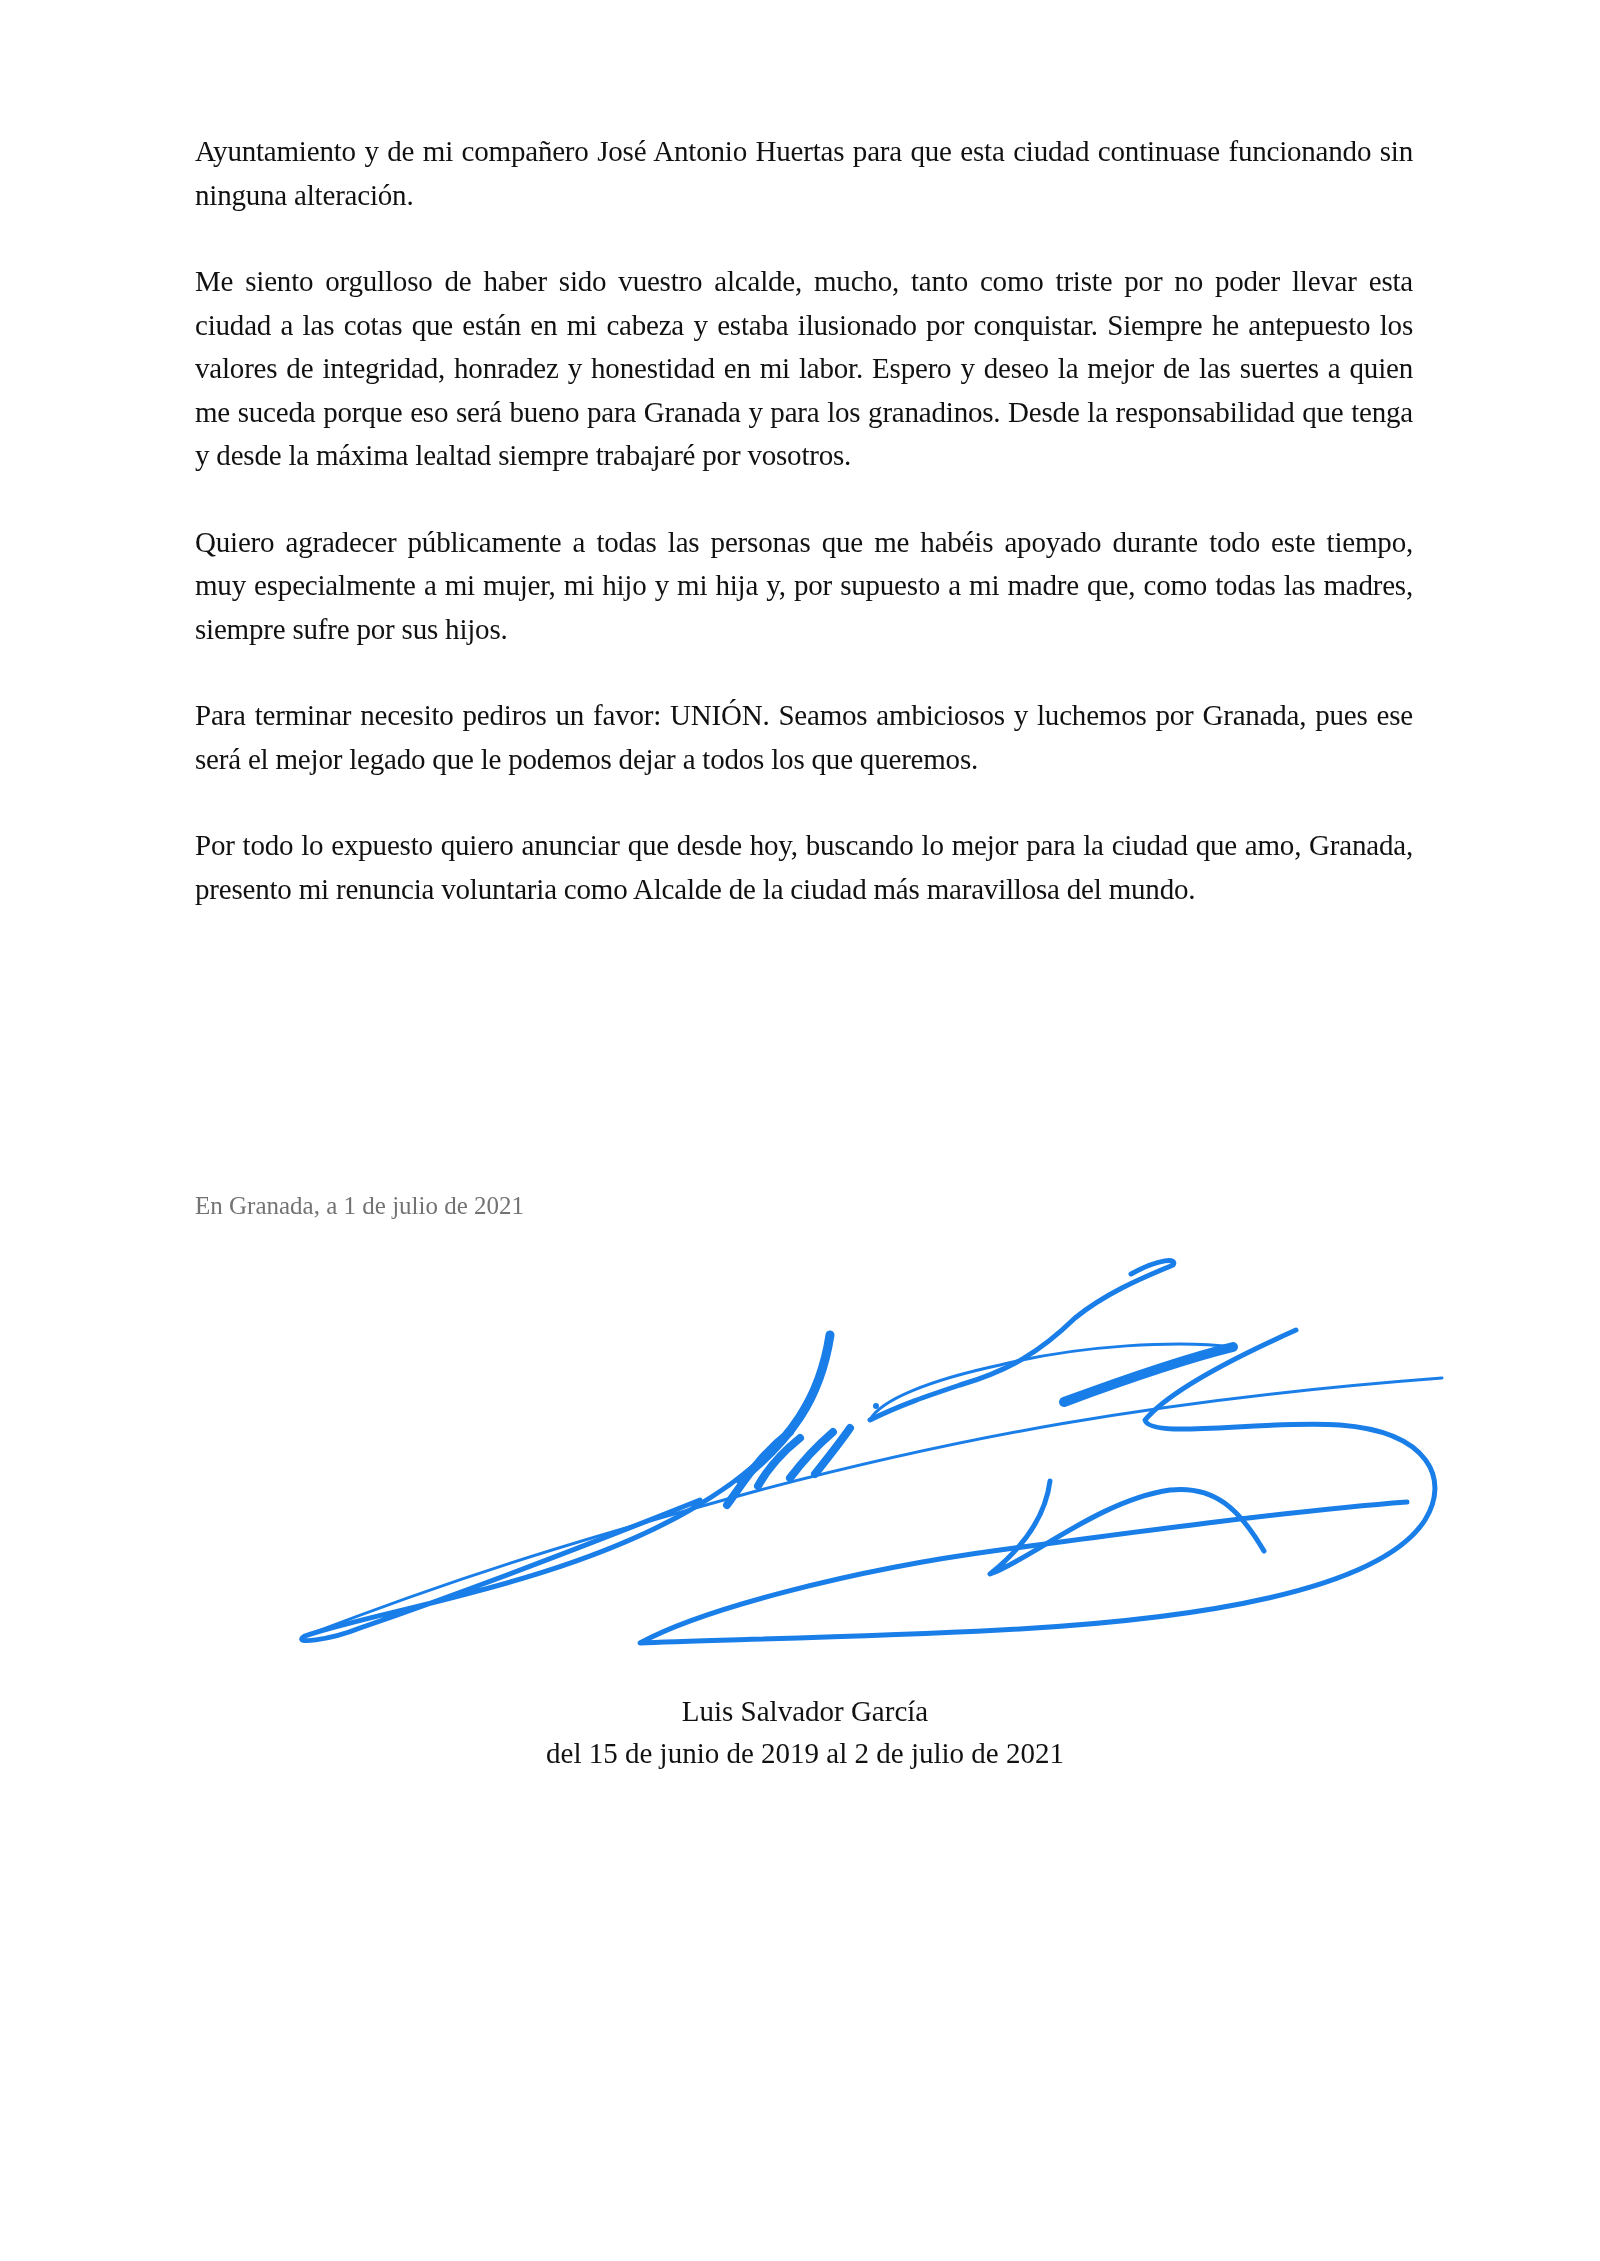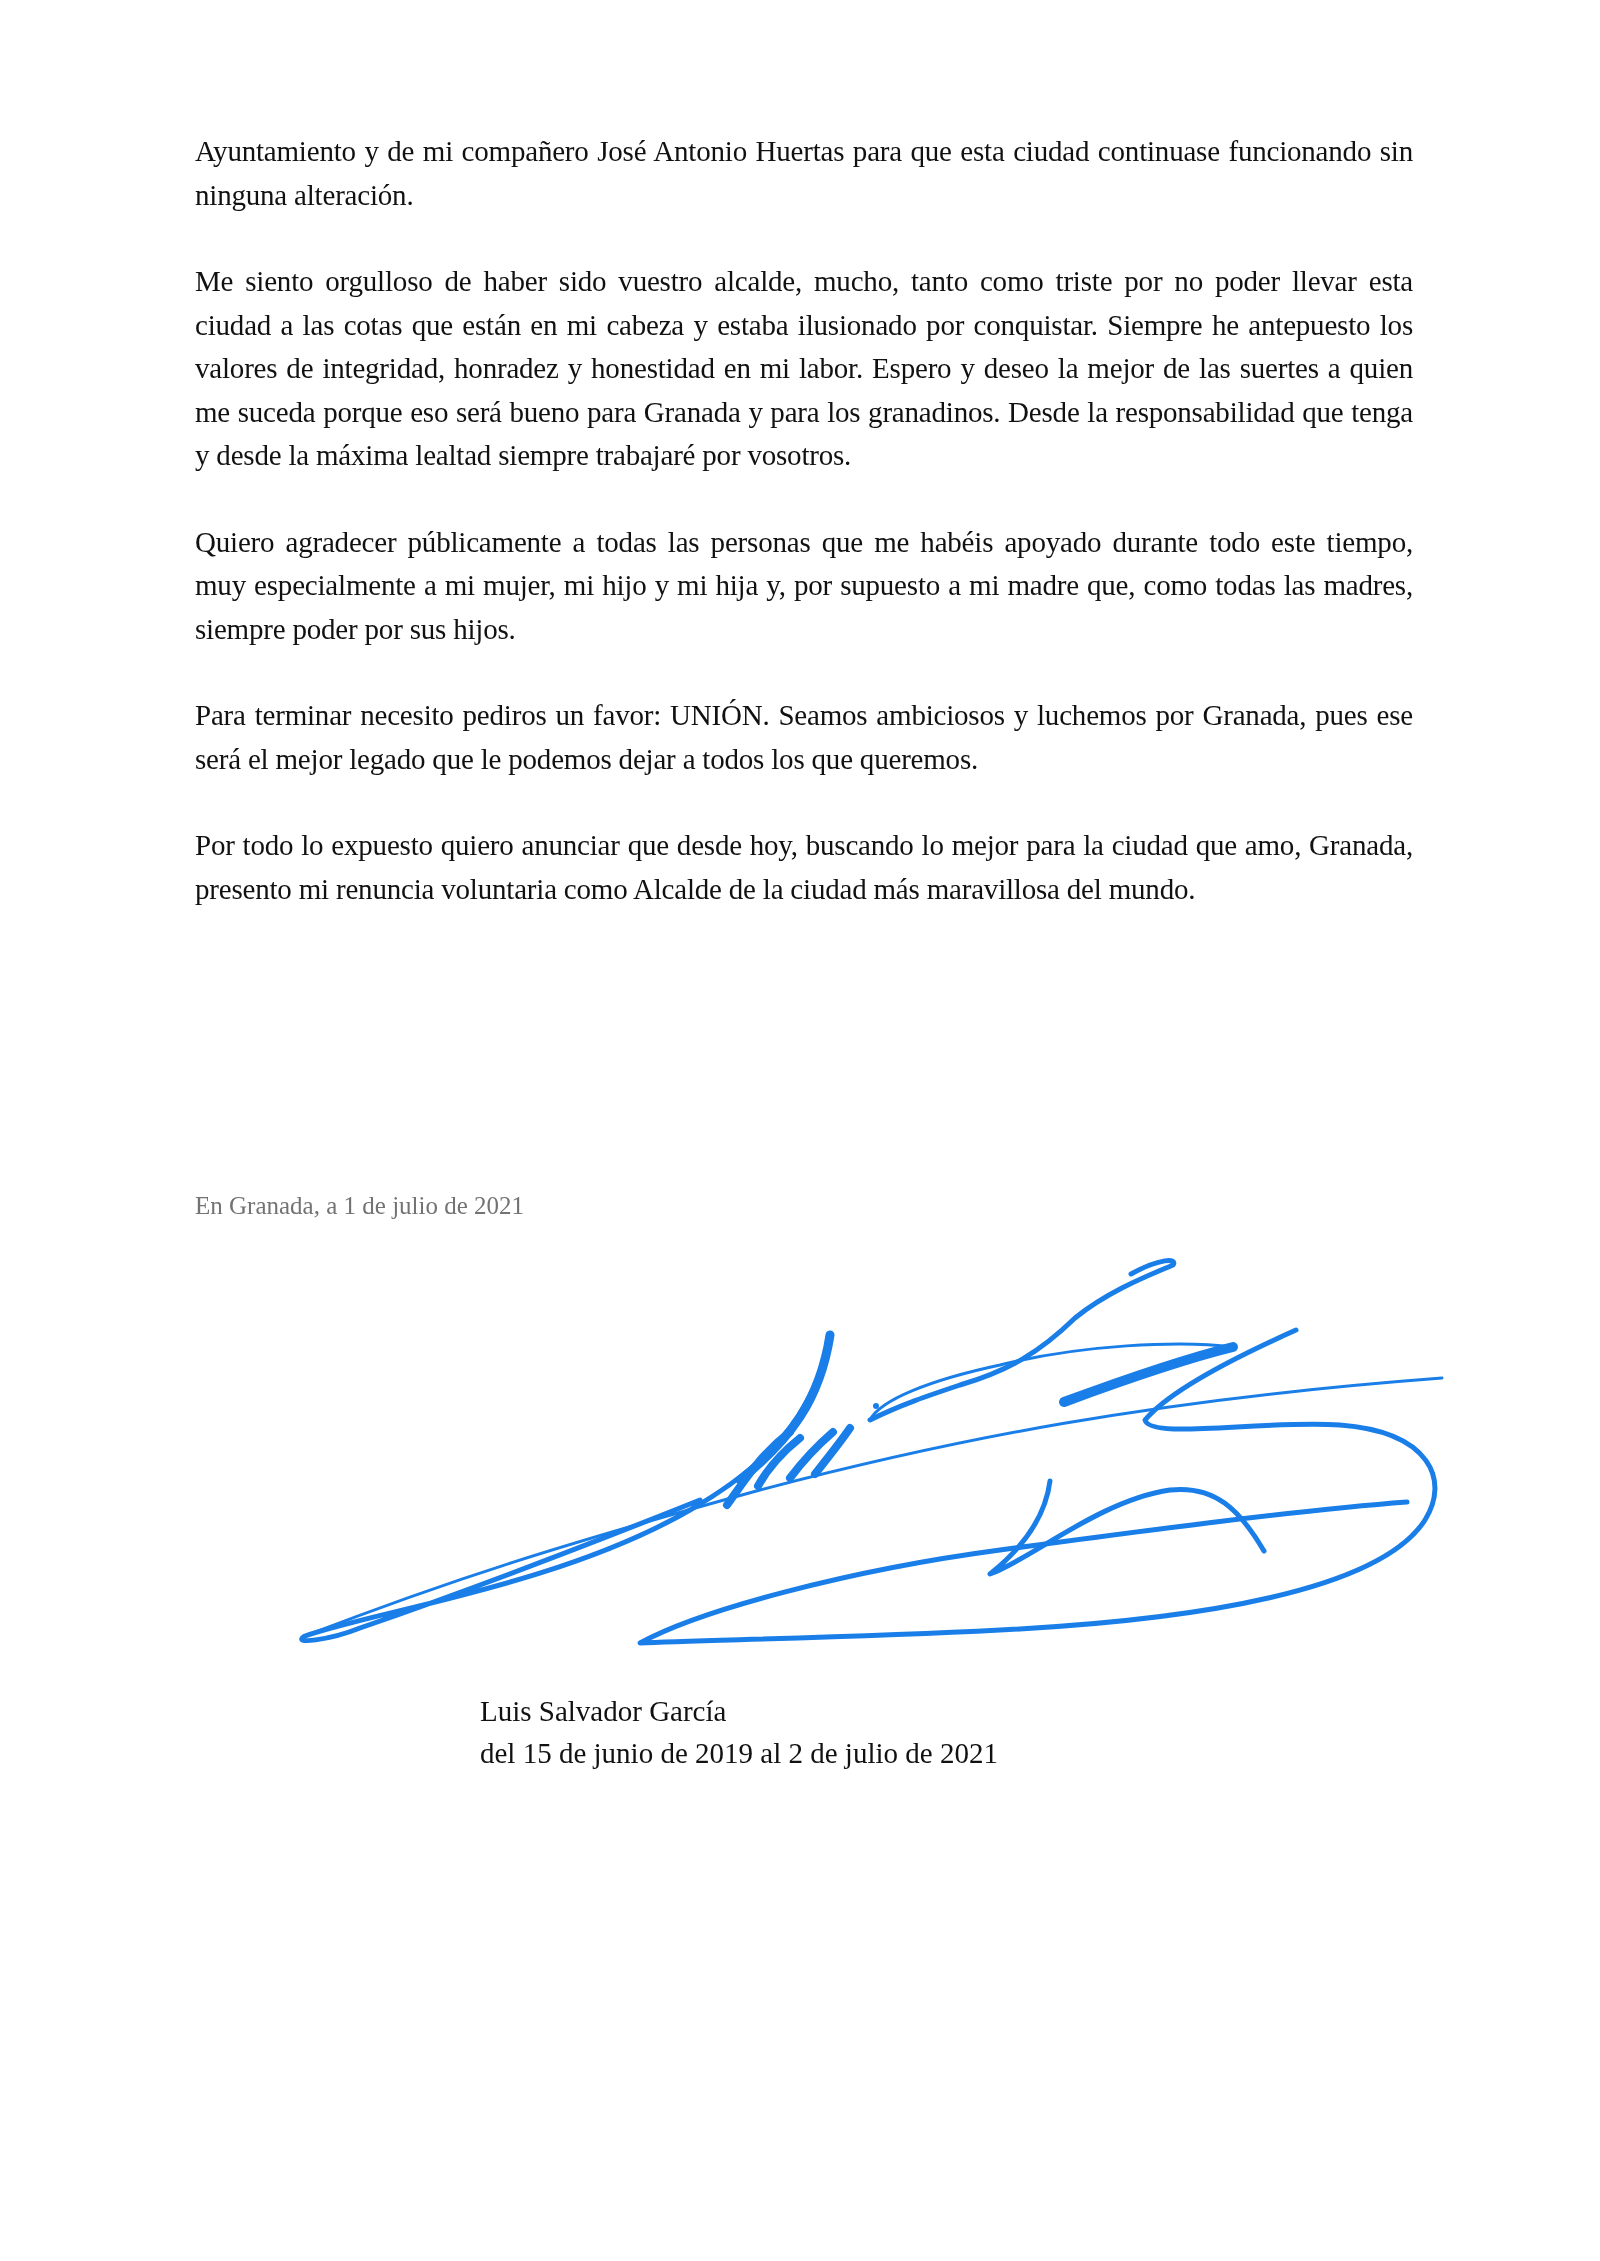--- a/index.html
+++ b/index.html
@@ -10,34 +10,34 @@
     font-family:"Liberation Serif", serif; font-size:29px; line-height:43.5px;
     color:#111; text-align:justify; letter-spacing:-0.2px;
   }
   .body-text p { margin:0 0 43px 0; }
   .date-line {
     position:absolute; left:195px; top:1192px;
     font-family:"Liberation Serif", serif; font-size:25px; color:#737373;
   }
   .signature { position:absolute; left:0; top:0; width:1600px; height:2261px; pointer-events:none; }
   .sig-block {
-    position:absolute; left:480px; top:1690px; width:650px; 
+    position:absolute; left:480px; top:1690px; width:650px; text-align:center;
     font-family:"Liberation Serif", serif; font-size:29px; line-height:42px; color:#111;
   }
   .sig-block div { white-space:nowrap; }
 </style>
 </head>
 <body>
 
 <div class="page">
 
   <div class="body-text">
     <p>Ayuntamiento y de mi compañero José Antonio Huertas para que esta ciudad continuase funcionando sin ninguna alteración.</p>
     <p>Me siento orgulloso de haber sido vuestro alcalde, mucho, tanto como triste por no poder llevar esta ciudad a las cotas que están en mi cabeza y estaba ilusionado por conquistar. Siempre he antepuesto los valores de integridad, honradez y honestidad en mi labor. Espero y deseo la mejor de las suertes a quien me suceda porque eso será bueno para Granada y para los granadinos. Desde la responsabilidad que tenga y desde la máxima lealtad siempre trabajaré por vosotros.</p>
-    <p>Quiero agradecer públicamente a todas las personas que me habéis apoyado durante todo este tiempo, muy especialmente a mi mujer, mi hijo y mi hija y, por supuesto a mi madre que, como todas las madres, siempre poder por sus hijos.</p>
+    <p>Quiero agradecer públicamente a todas las personas que me habéis apoyado durante todo este tiempo, muy especialmente a mi mujer, mi hijo y mi hija y, por supuesto a mi madre que, como todas las madres, siempre sufre por sus hijos.</p>
     <p>Para terminar necesito pediros un favor: UNIÓN. Seamos ambiciosos y luchemos por Granada, pues ese será el mejor legado que le podemos dejar a todos los que queremos.</p>
     <p>Por todo lo expuesto quiero anunciar que desde hoy, buscando lo mejor para la ciudad que amo, Granada, presento mi renuncia voluntaria como Alcalde de la ciudad más maravillosa del mundo.</p>
   </div>
 
   <div class="date-line">En Granada, a 1 de julio de 2021</div>
 
   <svg class="signature" viewBox="0 0 1600 2261" xmlns="http://www.w3.org/2000/svg" fill="none" stroke="#1a7ee8" stroke-linecap="round" stroke-linejoin="round">
 
     <path d="M830 1335 C 815 1420, 760 1470, 690 1510 C 560 1585, 380 1610, 305 1636 C 290 1645, 330 1640, 360 1628 C 470 1590, 600 1540, 700 1500" stroke-width="5"></path>
     <path d="M830 1335 C 820 1400, 790 1440, 740 1480" stroke-width="9"></path>

